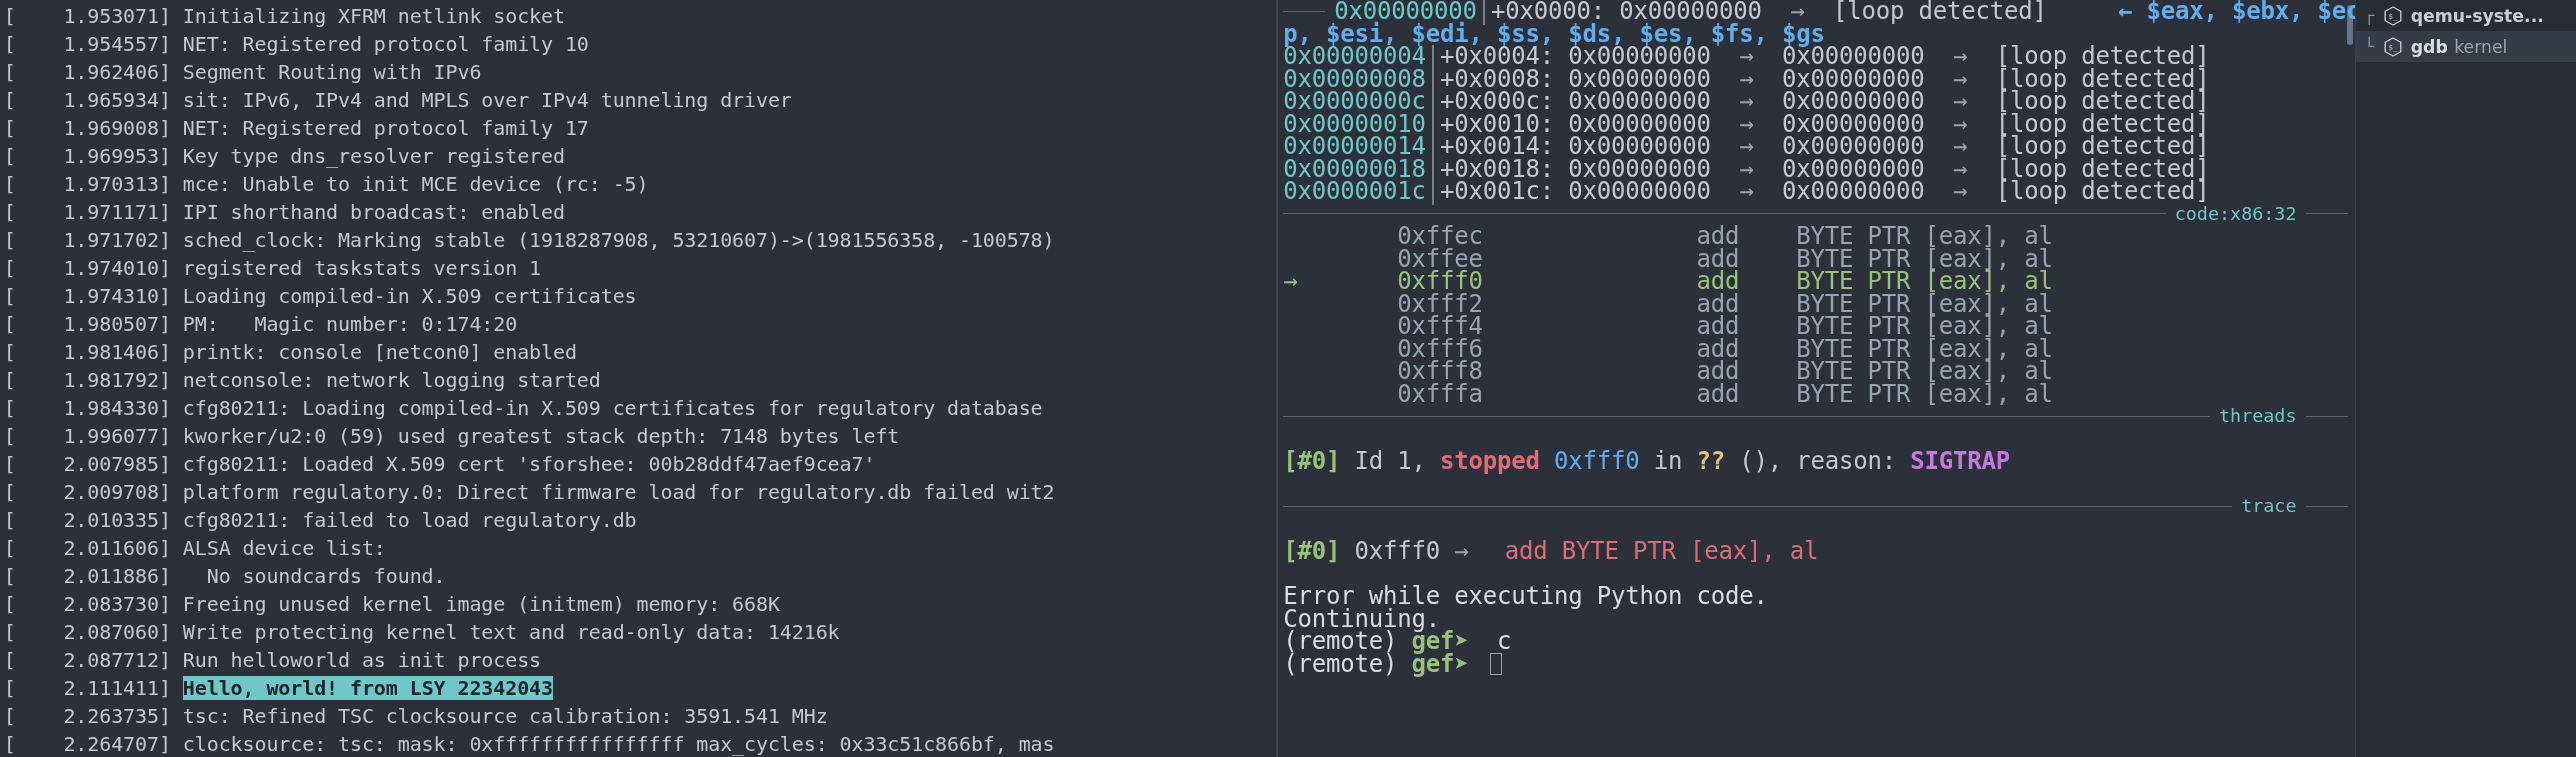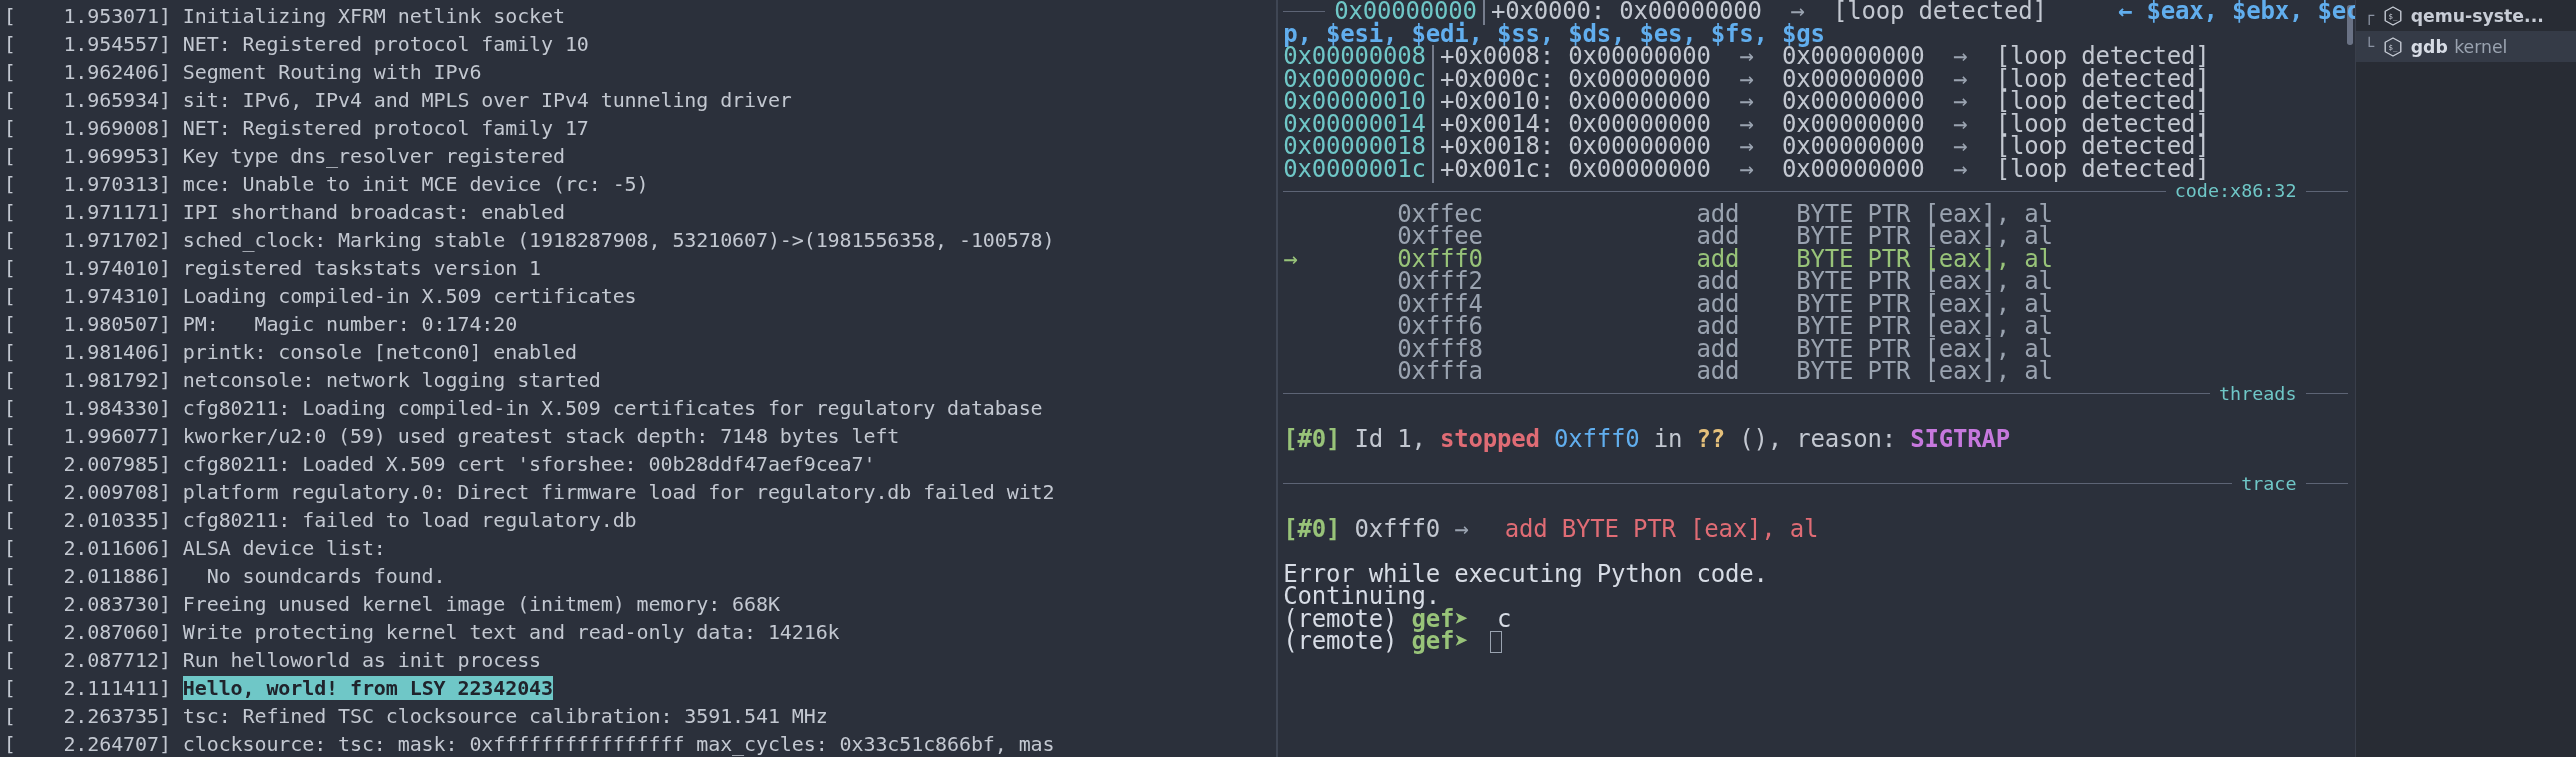--- a/index.html
+++ b/index.html
@@ -182,20 +182,21 @@
     <div class="sec">
       <span class="rule short"></span>
       <span class="gline" style="color:#61aeee;font-weight:bold;white-space:pre;"><span id="srow0" style="font-weight: normal;"><span class="c-addr">0x00000000</span><span class="sep-bar">|</span><span class="c-grey">+0x0000: 0x00000000  </span><span class="c-dim">→  </span><span class="c-grey">[loop detected]     </span><span class="c-blue">← $eax, $ebx, $ecx, $esp, $eb</span></span></span>
       <span class="rule"></span>
       <span class="sec-name">stack</span>
       <span class="rule short"></span>
     </div>
 
     <div id="gdb-body">
         <div class="gline"><span class="c-blue">p, $esi, $edi, $ss, $ds, $es, $fs, $gs</span></div>
+        <div class="gline"><span class="c-addr">0x00000004</span><span class="sep-bar">|</span><span class="c-grey">+0x0004: 0x00000000  </span><span class="c-dim">→  </span><span class="c-grey">0x00000000  </span><span class="c-dim">→  </span><span class="c-grey">[loop detected]</span></div>
         <div class="gline"><span class="c-addr">0x00000008</span><span class="sep-bar">|</span><span class="c-grey">+0x0008: 0x00000000  </span><span class="c-dim">→  </span><span class="c-grey">0x00000000  </span><span class="c-dim">→  </span><span class="c-grey">[loop detected]</span></div>
         <div class="gline"><span class="c-addr">0x0000000c</span><span class="sep-bar">|</span><span class="c-grey">+0x000c: 0x00000000  </span><span class="c-dim">→  </span><span class="c-grey">0x00000000  </span><span class="c-dim">→  </span><span class="c-grey">[loop detected]</span></div>
         <div class="gline"><span class="c-addr">0x00000010</span><span class="sep-bar">|</span><span class="c-grey">+0x0010: 0x00000000  </span><span class="c-dim">→  </span><span class="c-grey">0x00000000  </span><span class="c-dim">→  </span><span class="c-grey">[loop detected]</span></div>
         <div class="gline"><span class="c-addr">0x00000014</span><span class="sep-bar">|</span><span class="c-grey">+0x0014: 0x00000000  </span><span class="c-dim">→  </span><span class="c-grey">0x00000000  </span><span class="c-dim">→  </span><span class="c-grey">[loop detected]</span></div>
         <div class="gline"><span class="c-addr">0x00000018</span><span class="sep-bar">|</span><span class="c-grey">+0x0018: 0x00000000  </span><span class="c-dim">→  </span><span class="c-grey">0x00000000  </span><span class="c-dim">→  </span><span class="c-grey">[loop detected]</span></div>
         <div class="gline"><span class="c-addr">0x0000001c</span><span class="sep-bar">|</span><span class="c-grey">+0x001c: 0x00000000  </span><span class="c-dim">→  </span><span class="c-grey">0x00000000  </span><span class="c-dim">→  </span><span class="c-grey">[loop detected]</span></div>
         <div class="sec">
           <span class="rule"></span>
           <span class="sec-name">code:x86:32</span>
           <span class="rule short"></span>

